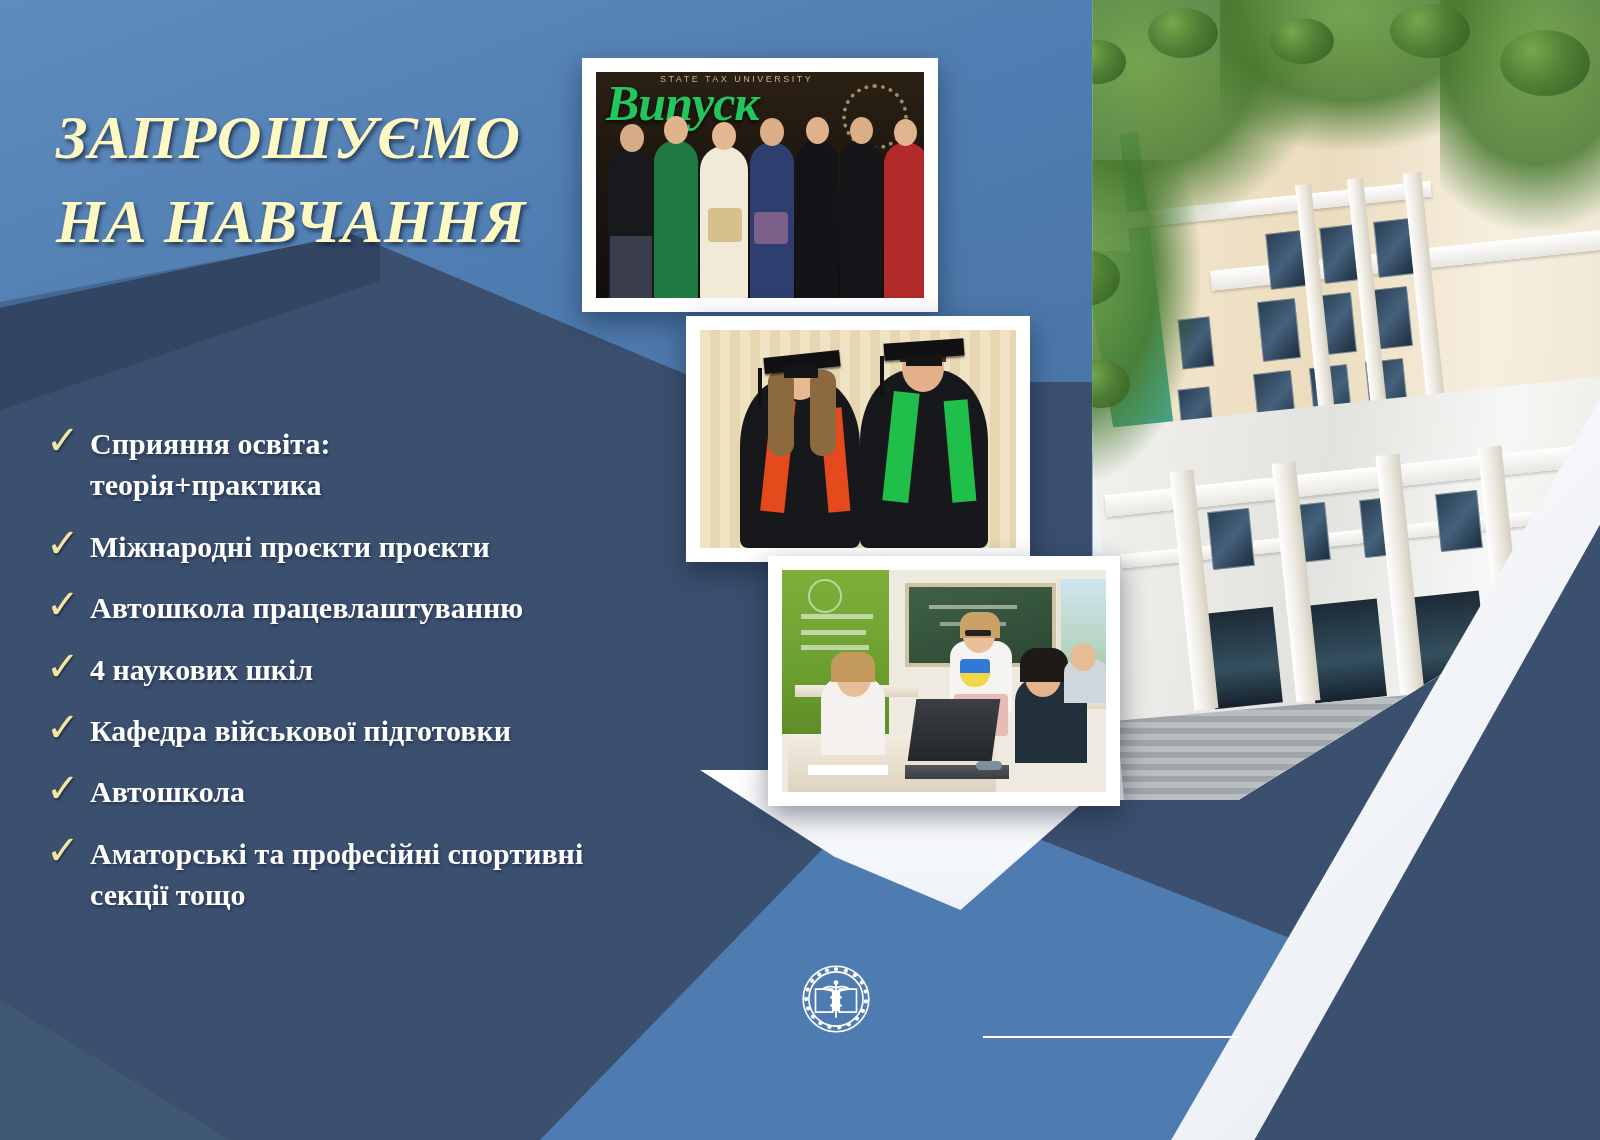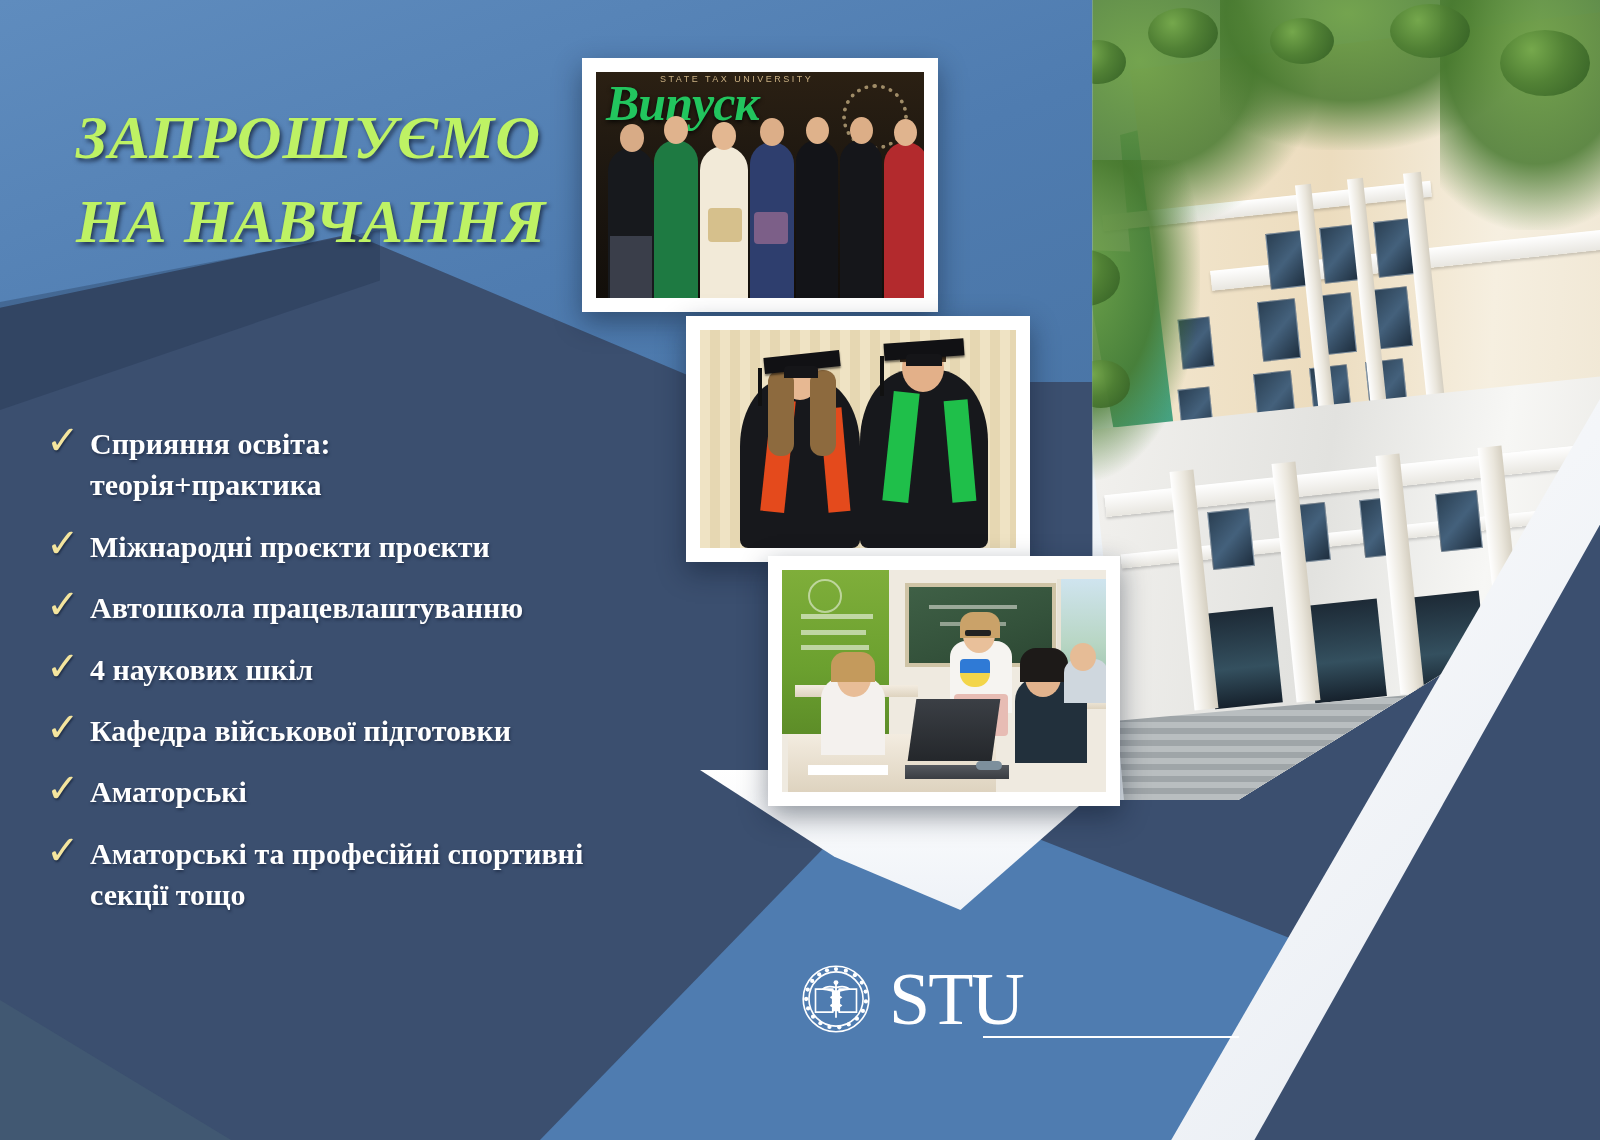--- a/index.html
+++ b/index.html
@@ -251,24 +251,23 @@
   
   .headline {
     position: absolute;
     left: 56px; top: 96px;
     width: 560px;
     font-style: italic;
     font-weight: bold;
     font-size: 62px;
     line-height: 1.35;
     letter-spacing: 1px;
-    color: #bef264;
+    color: #fef9c3;
     text-shadow: 2px 3px 4px rgba(18,30,52,.75);
     white-space: pre-line;
-    margin-left: 20px;
   }
 
   .features {
     position: absolute;
     left: 46px; top: 423px;
     width: 790px;
   }
   .feature {
     position: relative;
     display: flex;
@@ -549,21 +548,21 @@
       <span class="feature-text">4 наукових шкіл</span>
     </div>
 
     <div class="feature">
       <span class="check">✓</span>
       <span class="feature-text">Кафедра військової підготовки</span>
     </div>
 
     <div class="feature">
       <span class="check">✓</span>
-      <span class="feature-text">Аматорські</span>
+      <span class="feature-text">Автошкола</span>
     </div>
 
     <div class="feature">
       <span class="check">✓</span>
       <span class="feature-text">Аматорські та професійні спортивні
 секції тощо</span>
     </div>
 
   </div>
 
@@ -606,17 +605,16 @@
       <g stroke="#ffffff" stroke-width="2.2" fill="none" stroke-linecap="round">
         <line x1="50" y1="32" x2="50" y2="72"></line>
         <path d="M50 36 q-11 -3 -16 2 q10 1 16 4"></path>
         <path d="M50 36 q11 -3 16 2 q-10 1 -16 4"></path>
         <path d="M44 48 q6 -5 12 0 q-6 5 -12 0"></path>
         <path d="M44 58 q6 -5 12 0 q-6 5 -12 0"></path>
       </g>
       <circle cx="50" cy="30" r="3" fill="#ffffff"></circle>
     </svg>
 
-    <span class="logo-stu">STU</span>
     <span class="logo-rule"></span>
   </div>
 
 </div>
 
 </body></html>

